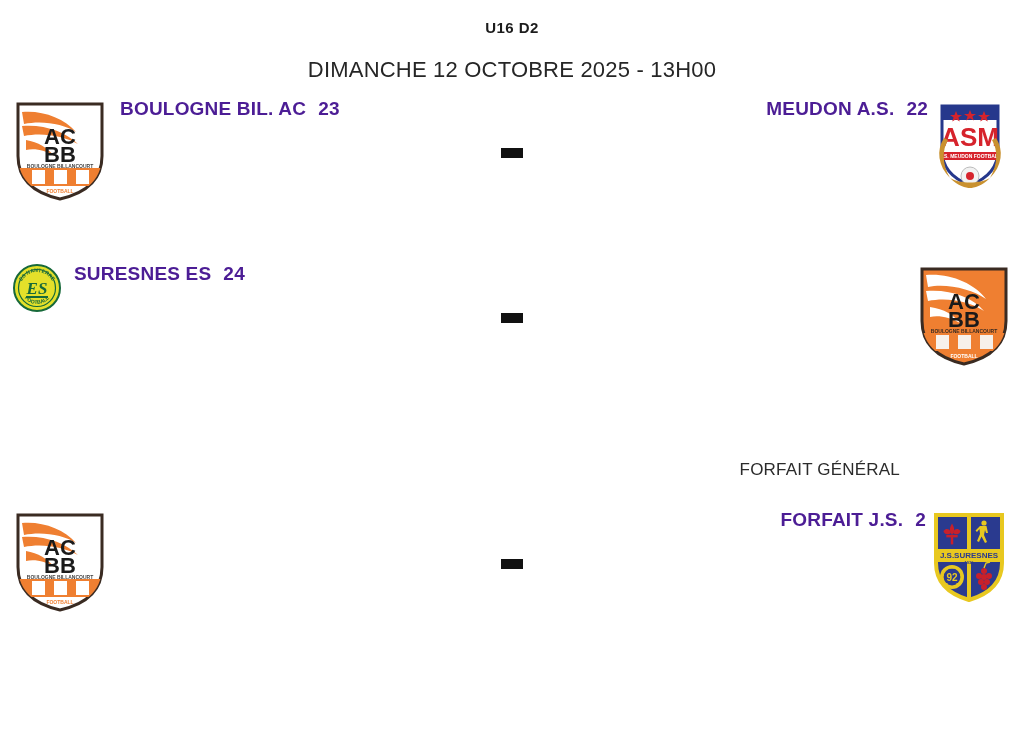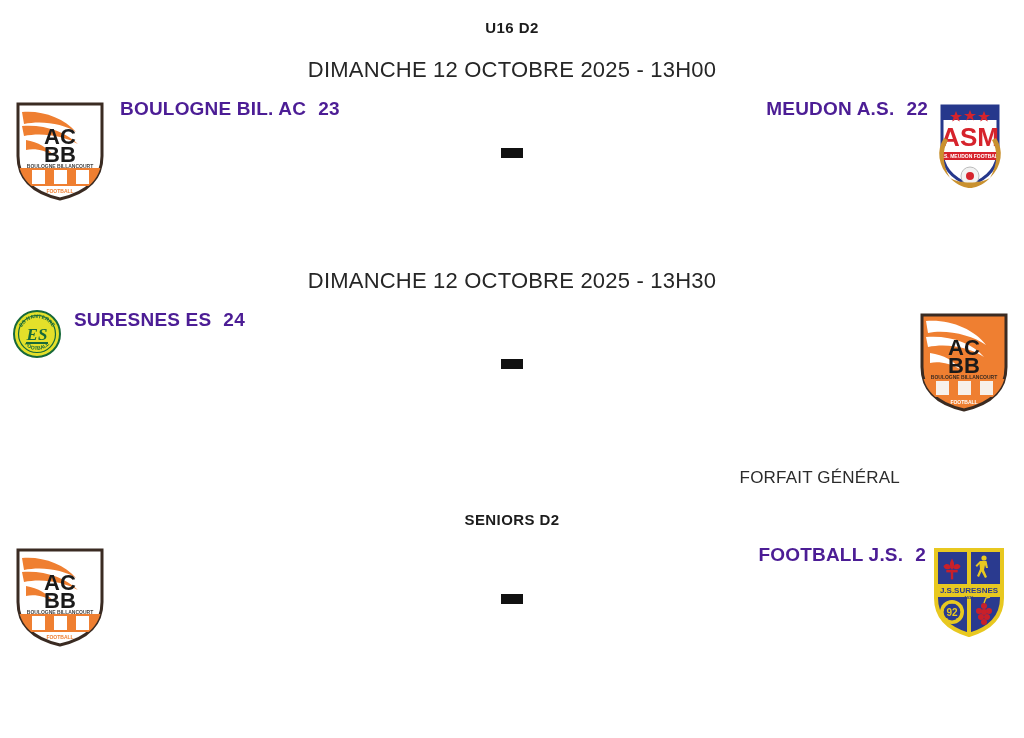--- a/index.html
+++ b/index.html
@@ -82,21 +82,21 @@
     top: 50%;
     transform: translate(-50%, -50%);
     width: 22px;
     height: 10px;
     background: #111111;
   }
 
   .note {
     position: absolute;
     right: 124px;
-    bottom: 4px;
+    bottom: 12px;
     font-size: 17px;
     font-weight: 400;
     letter-spacing: 0.2px;
     color: #2b2b2b;
     white-space: nowrap;
   }
 
   .crest {
     flex: 0 0 auto;
     display: block;
@@ -176,21 +176,20 @@
             <path d="M16 40 C8 52 10 68 22 80 C14 66 14 52 20 42 Z"></path>
             <path d="M68 40 C76 52 74 68 62 80 C70 66 70 52 64 42 Z"></path>
             <path d="M22 80 C30 88 38 90 42 90 C46 90 54 88 62 80 C52 86 32 86 22 80 Z"></path>
           </g>
         </svg>
       </div>
     </div>
   </div>
 
   <div class="match-block">
-    <div class="datetime">DIMANCHE 12 OCTOBRE 2025 - 13H30</div>
 
     <div class="fixture">
 
       <div class="side side-home">
 
         <svg class="crest crest-nant" viewBox="0 0 50 50">
           <circle cx="25" cy="25" r="23" fill="#e4e02a" stroke="#17693a" stroke-width="2"></circle>
           <circle cx="25" cy="25" r="18.5" fill="none" stroke="#17693a" stroke-width="1.2"></circle>
           <path id="nantTop" d="M8 26 A17 17 0 0 1 42 26" fill="none"></path>
           <path id="nantBot" d="M9 25 A16 16 0 0 0 41 25" fill="none"></path>
@@ -233,21 +232,20 @@
           <text x="48" y="70" text-anchor="middle" font-family="Liberation Sans, sans-serif" font-size="5" font-weight="700" fill="#3a2b22">BOULOGNE BILLANCOURT</text>
           <text x="48" y="95" text-anchor="middle" font-family="Liberation Sans, sans-serif" font-size="5" font-weight="700" fill="#ffffff">FOOTBALL</text>
         </svg>
       </div>
     </div>
 
     <div class="note">FORFAIT GÉNÉRAL</div>
   </div>
 
   <div class="match-block">
-    <div class="competition">SENIORS D2</div>
 
     <div class="fixture">
 
       <div class="side side-home">
 
         <svg class="crest crest-acbb" viewBox="0 0 96 104">
           <defs>
             <clipPath id="acbbClip3">
                 <path d="M6 6 H90 V58 C90 84 70 96 48 101 C26 96 6 84 6 58 Z"></path>
               </clipPath>
@@ -266,21 +264,21 @@
           <text x="48" y="64" text-anchor="middle" font-family="Liberation Sans, sans-serif" font-size="22" font-weight="700" fill="#1a1a1a">BB</text>
           <text x="48" y="70" text-anchor="middle" font-family="Liberation Sans, sans-serif" font-size="5" font-weight="700" fill="#444">BOULOGNE BILLANCOURT</text>
           <text x="48" y="95" text-anchor="middle" font-family="Liberation Sans, sans-serif" font-size="5" font-weight="700" fill="#ef7f31">FOOTBALL</text>
         </svg>
       </div>
 
       <div class="separator"></div>
 
       <div class="side side-away">
         <div class="team-name">
-          <span>FOOTBALL J.S.</span><span class="score">2</span>
+          <span>FORFAIT J.S.</span><span class="score">2</span>
         </div>
 
         <svg class="crest crest-sur" viewBox="0 0 86 94">
           <defs>
             <clipPath id="surClip">
                 <path d="M10 6 H76 V54 C76 76 60 86 43 91 C26 86 10 76 10 54 Z"></path>
               </clipPath>
           </defs>
           <path d="M10 6 H76 V54 C76 76 60 86 43 91 C26 86 10 76 10 54 Z" fill="#2a3a8f" stroke="#e8c820" stroke-width="4"></path>
           <g clip-path="url(#surClip)">

